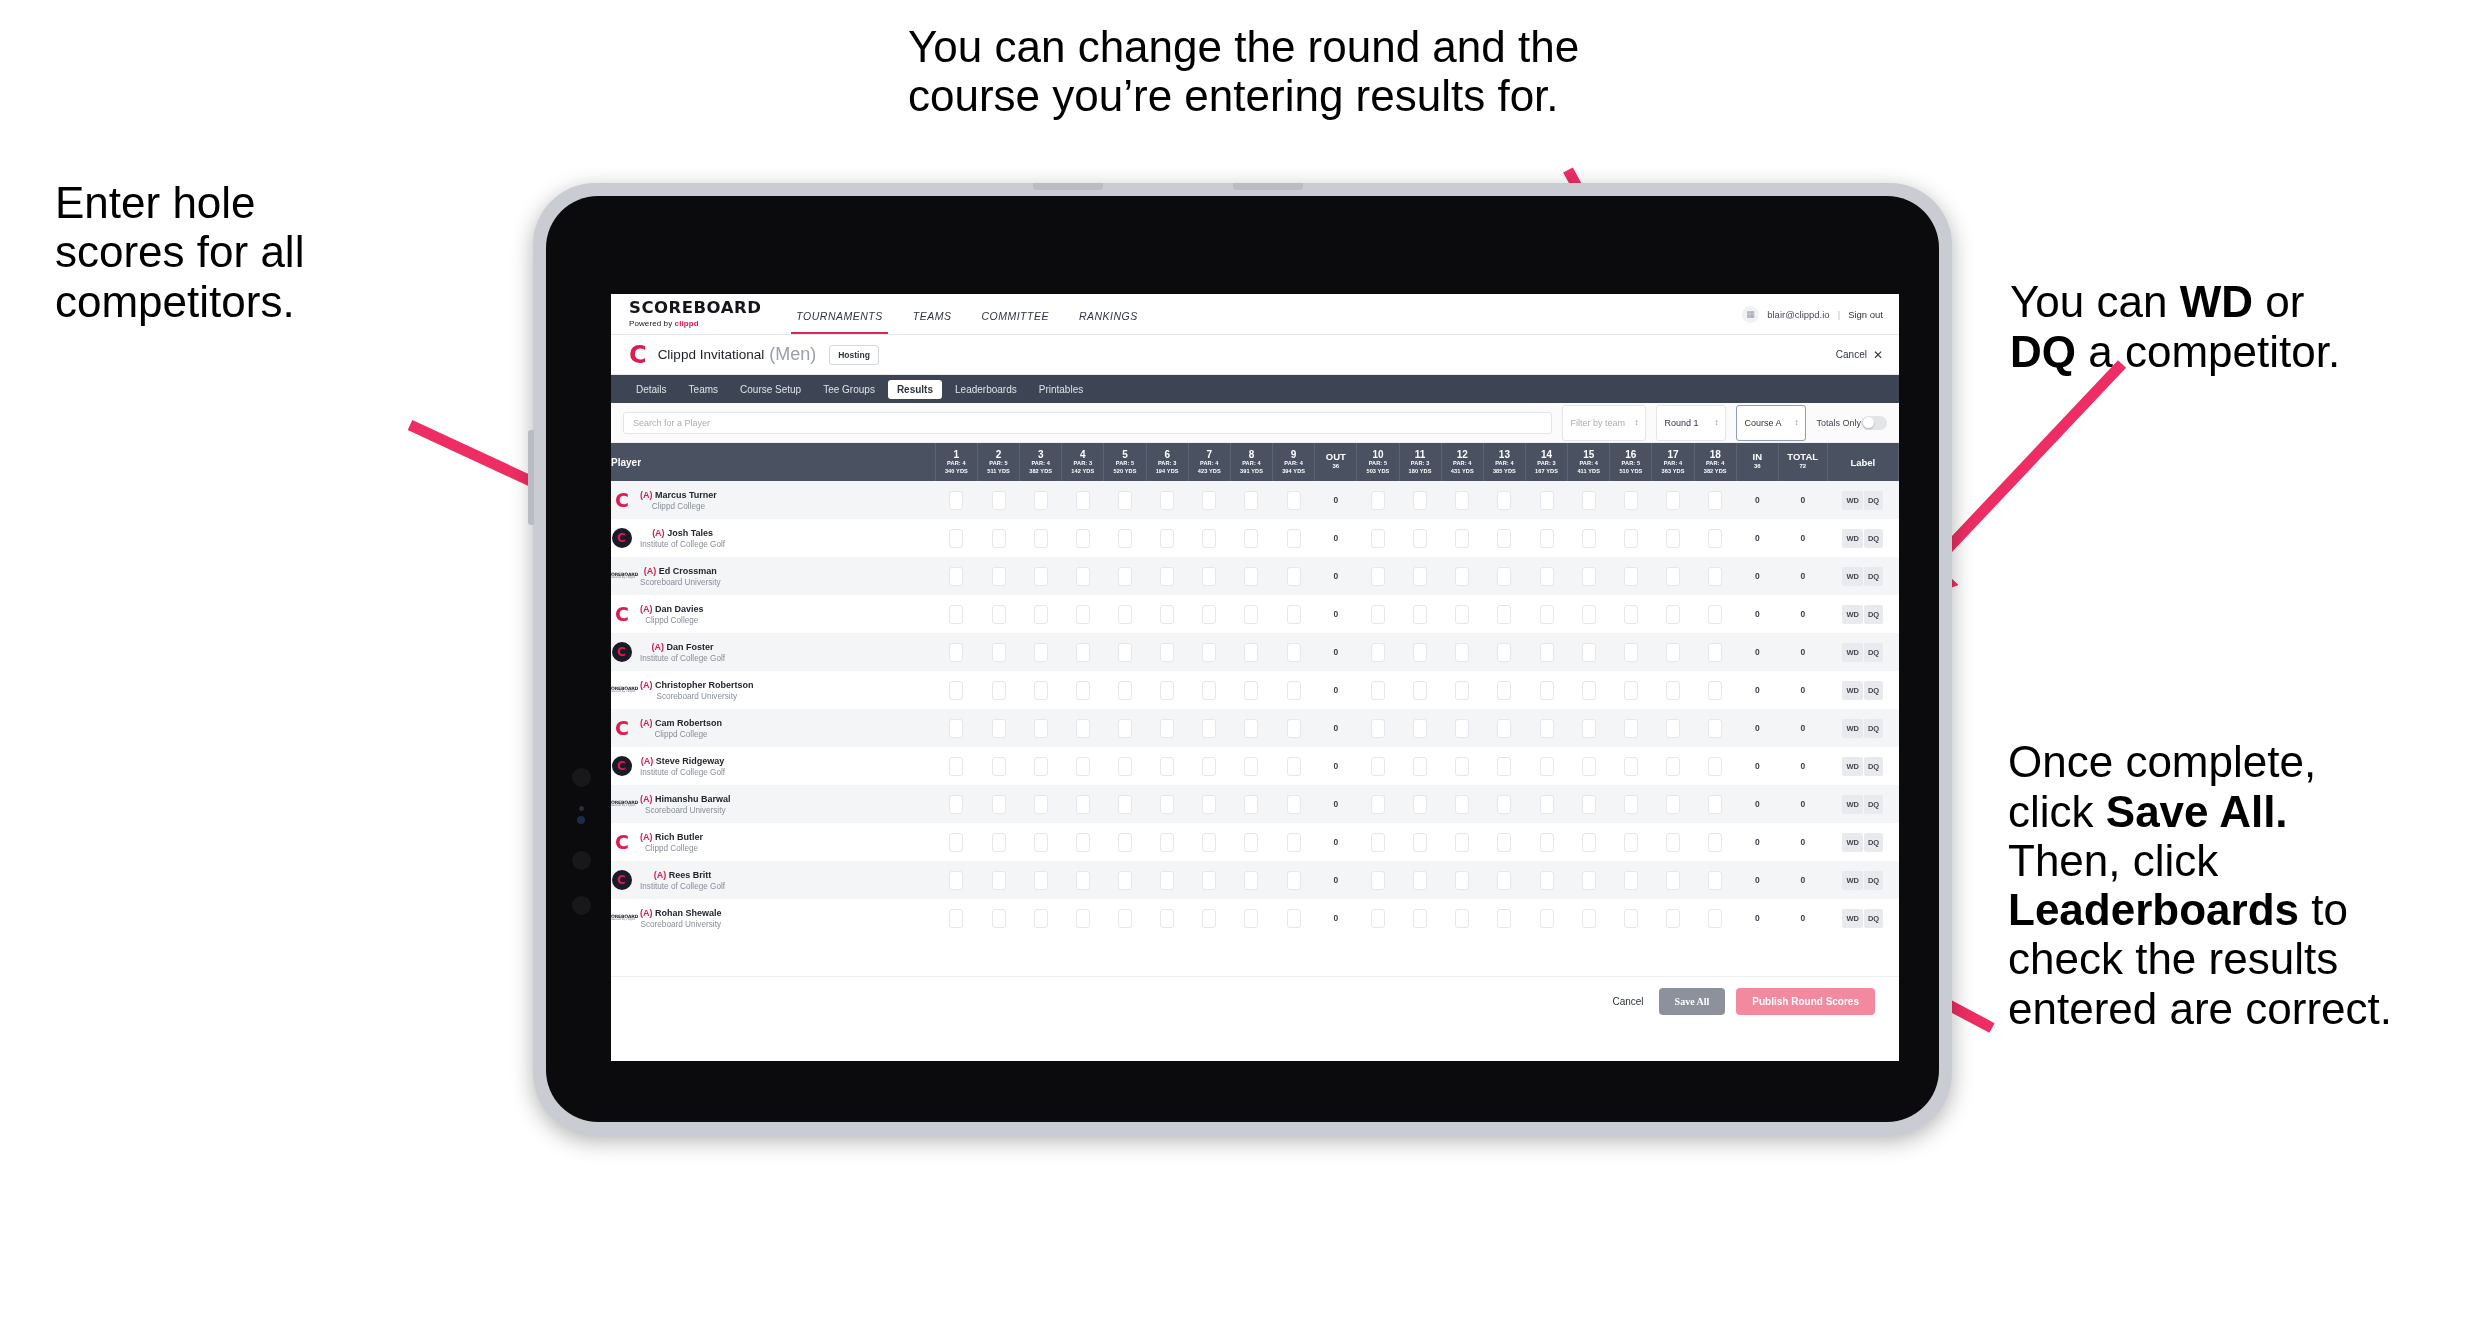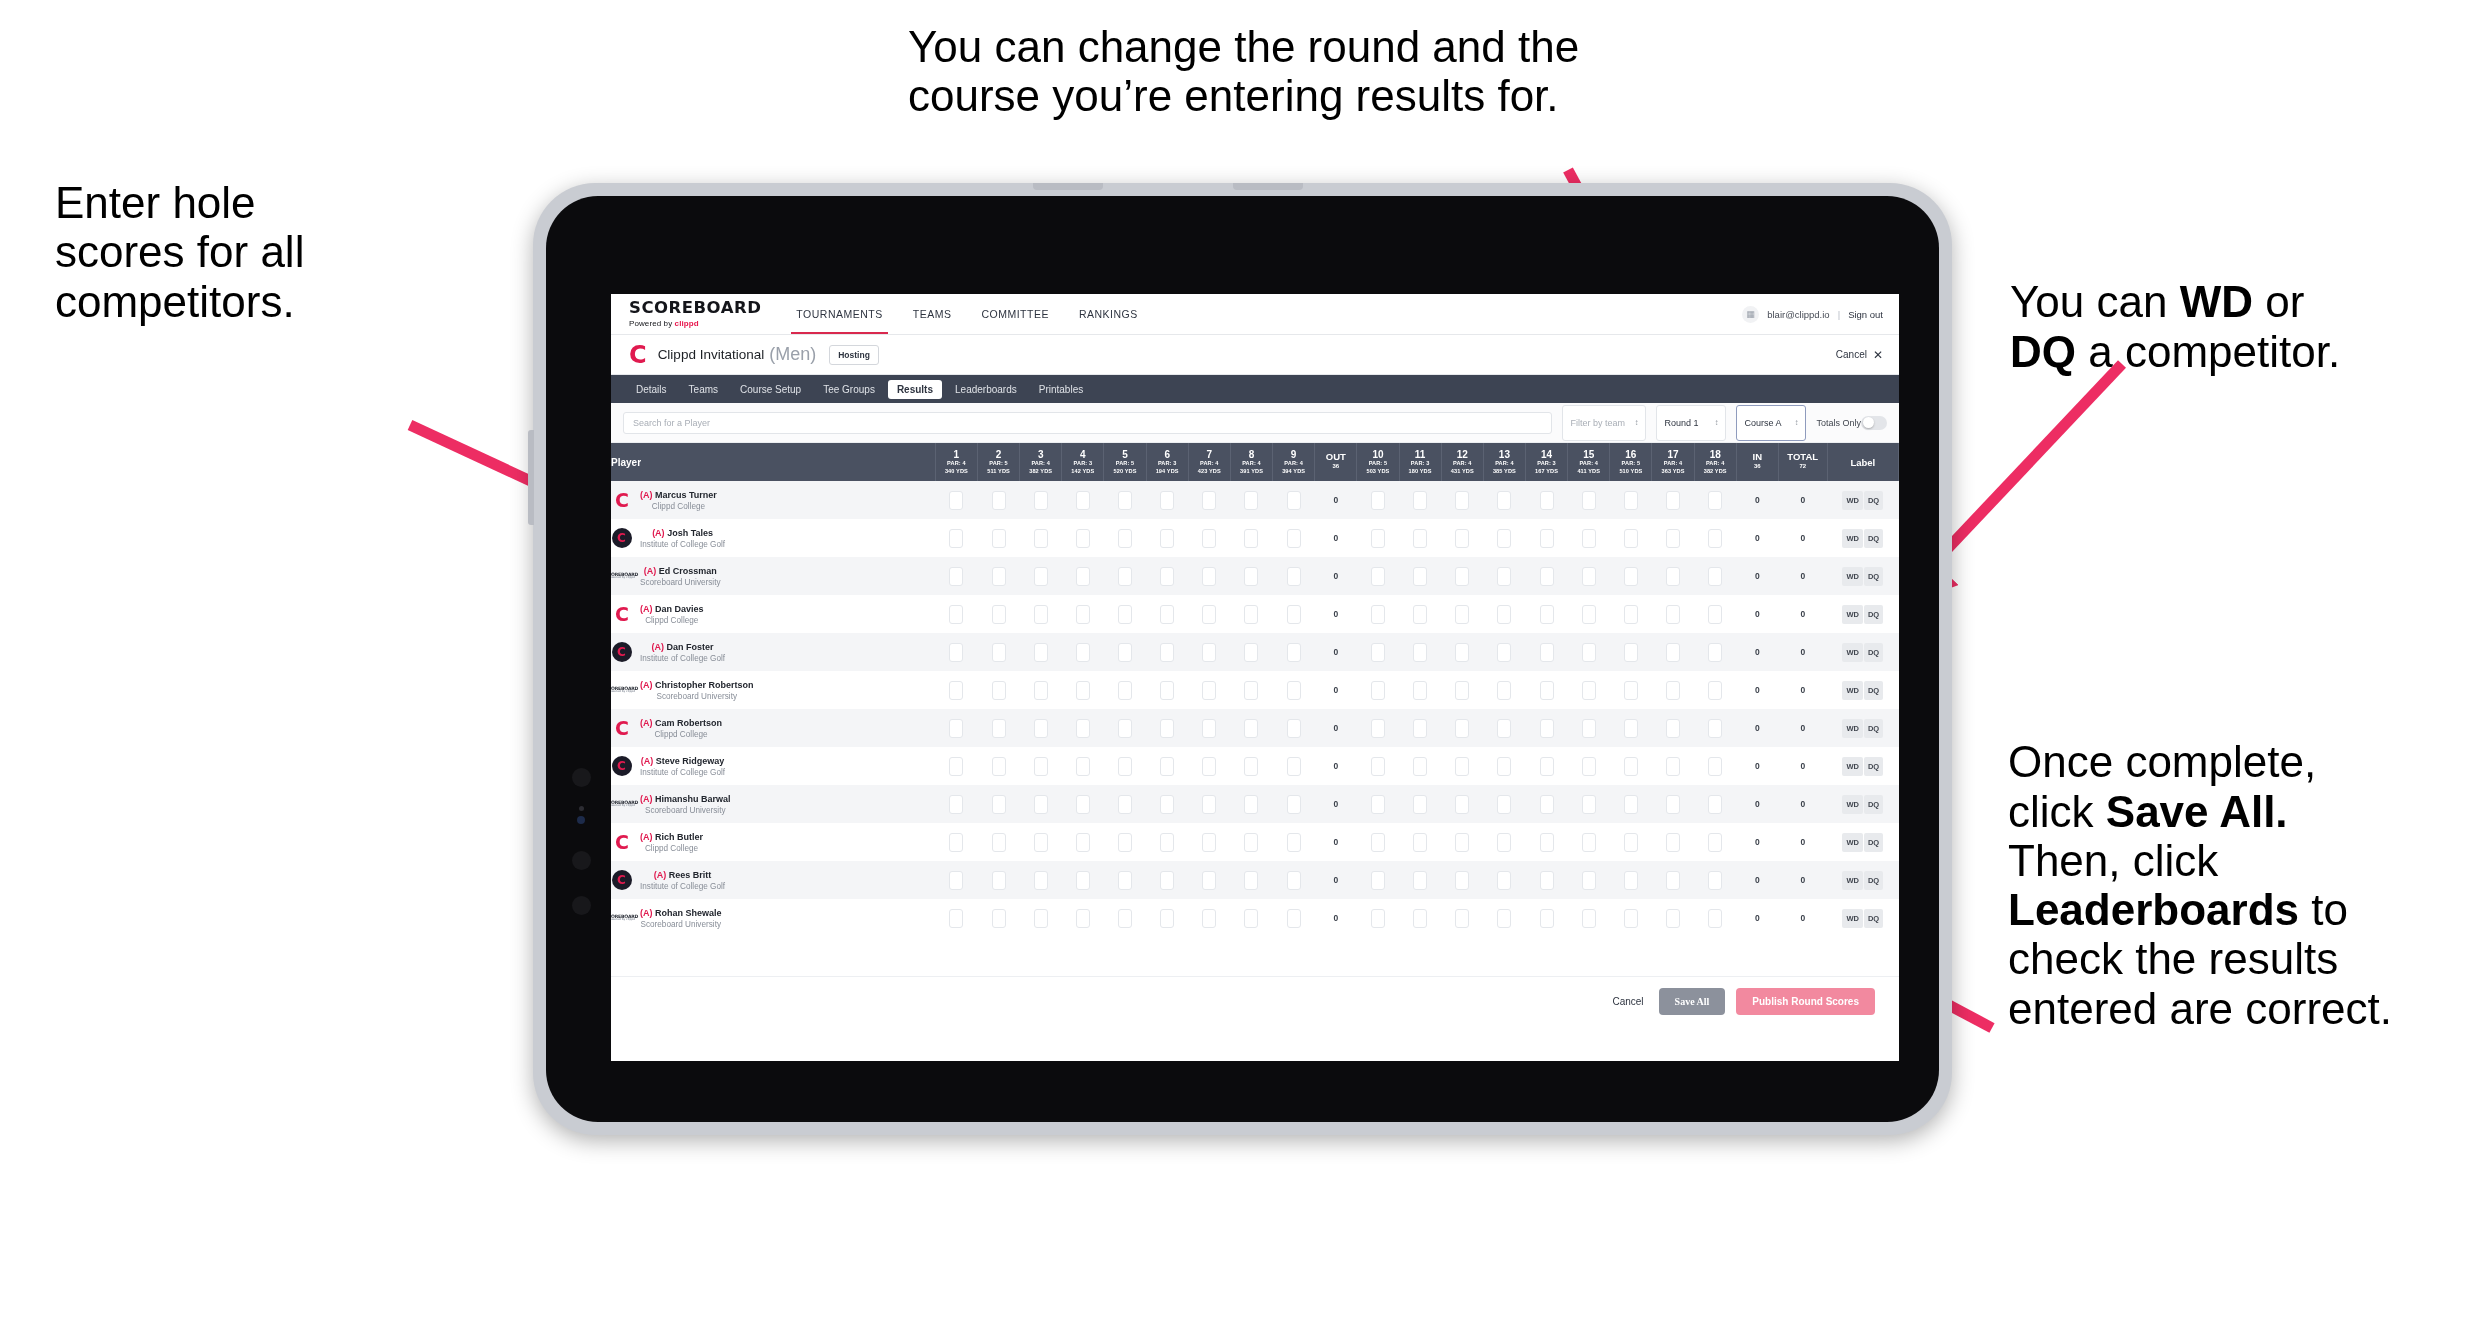--- a/index.html
+++ b/index.html
@@ -74,23 +74,24 @@
   }
   #brand { display:flex; flex-direction:column; justify-content:center; padding: 0 20px 0 18px; }
   #brand-main {
     font-family: "DejaVu Sans", sans-serif;
     font-weight: 700; font-size: 16.5px; letter-spacing: 0.5px;
     color: #14151a; line-height: 1;
   }
   #brand-sub { font-size: 8px; color:#14151a; margin-top:2px; letter-spacing:.1px;}
   #brand-sub .pink { color:#e8184e; font-weight:700; }
   .topnav-item {
-    display:flex; align-items:center; padding: 4px 15px;
+    display:flex; align-items:flex-start; padding: 16px 15px;
     font-size: 10.5px; letter-spacing: .5px; color:#2e3440; cursor:pointer;
     position: relative;
+    font-style: italic;
   }
   .topnav-item.active::after {
     content:""; position:absolute; left:10px; right:10px; bottom:0; height:2.5px; background:#d9294e;
   }
   #topnav-spacer { flex: 1; }
   #topnav-right { display:flex; align-items:center; gap:8px; padding-right: 16px; font-size: 9.5px; color:#464b55;}
   #grid-icon {
     width:17px;height:17px;border-radius:50%;background:#f1f2f4;
     display:flex;align-items:center;justify-content:center;font-size:9px;color:#9aa0aa;
   }

